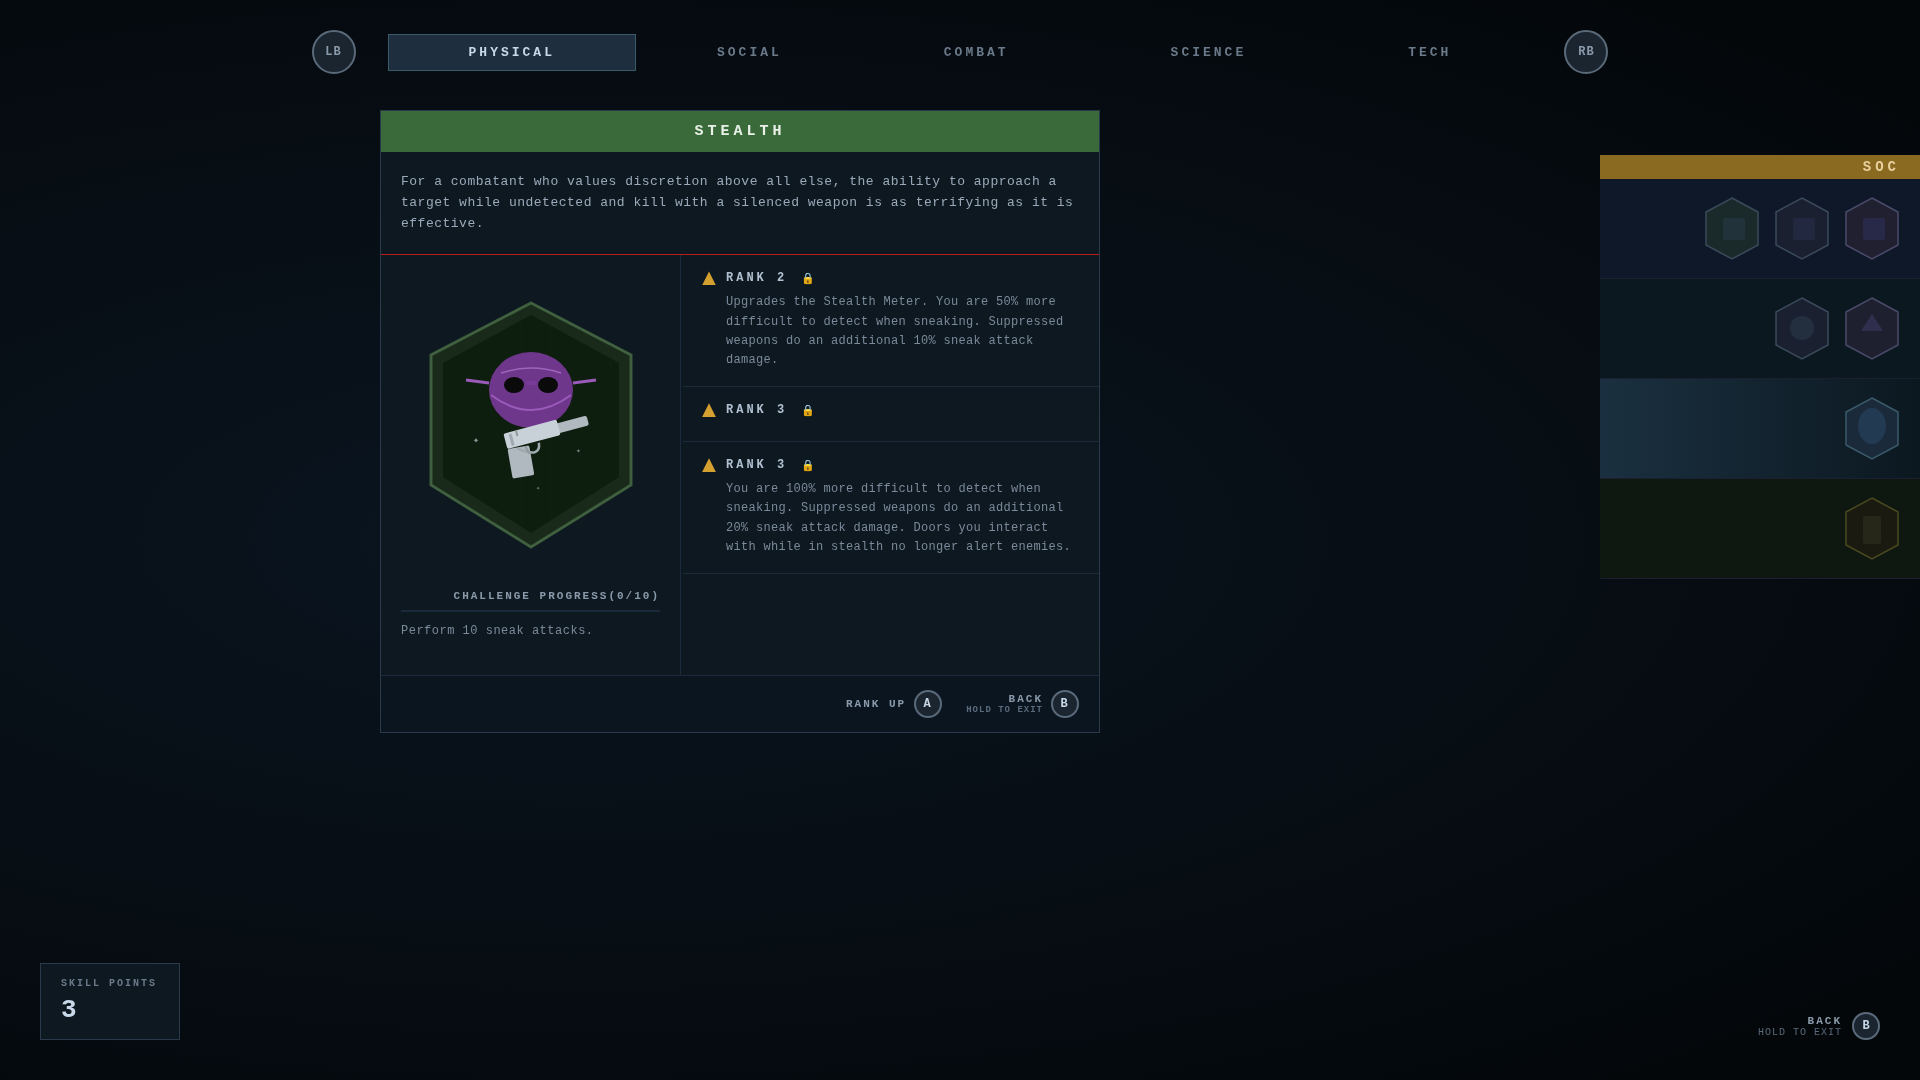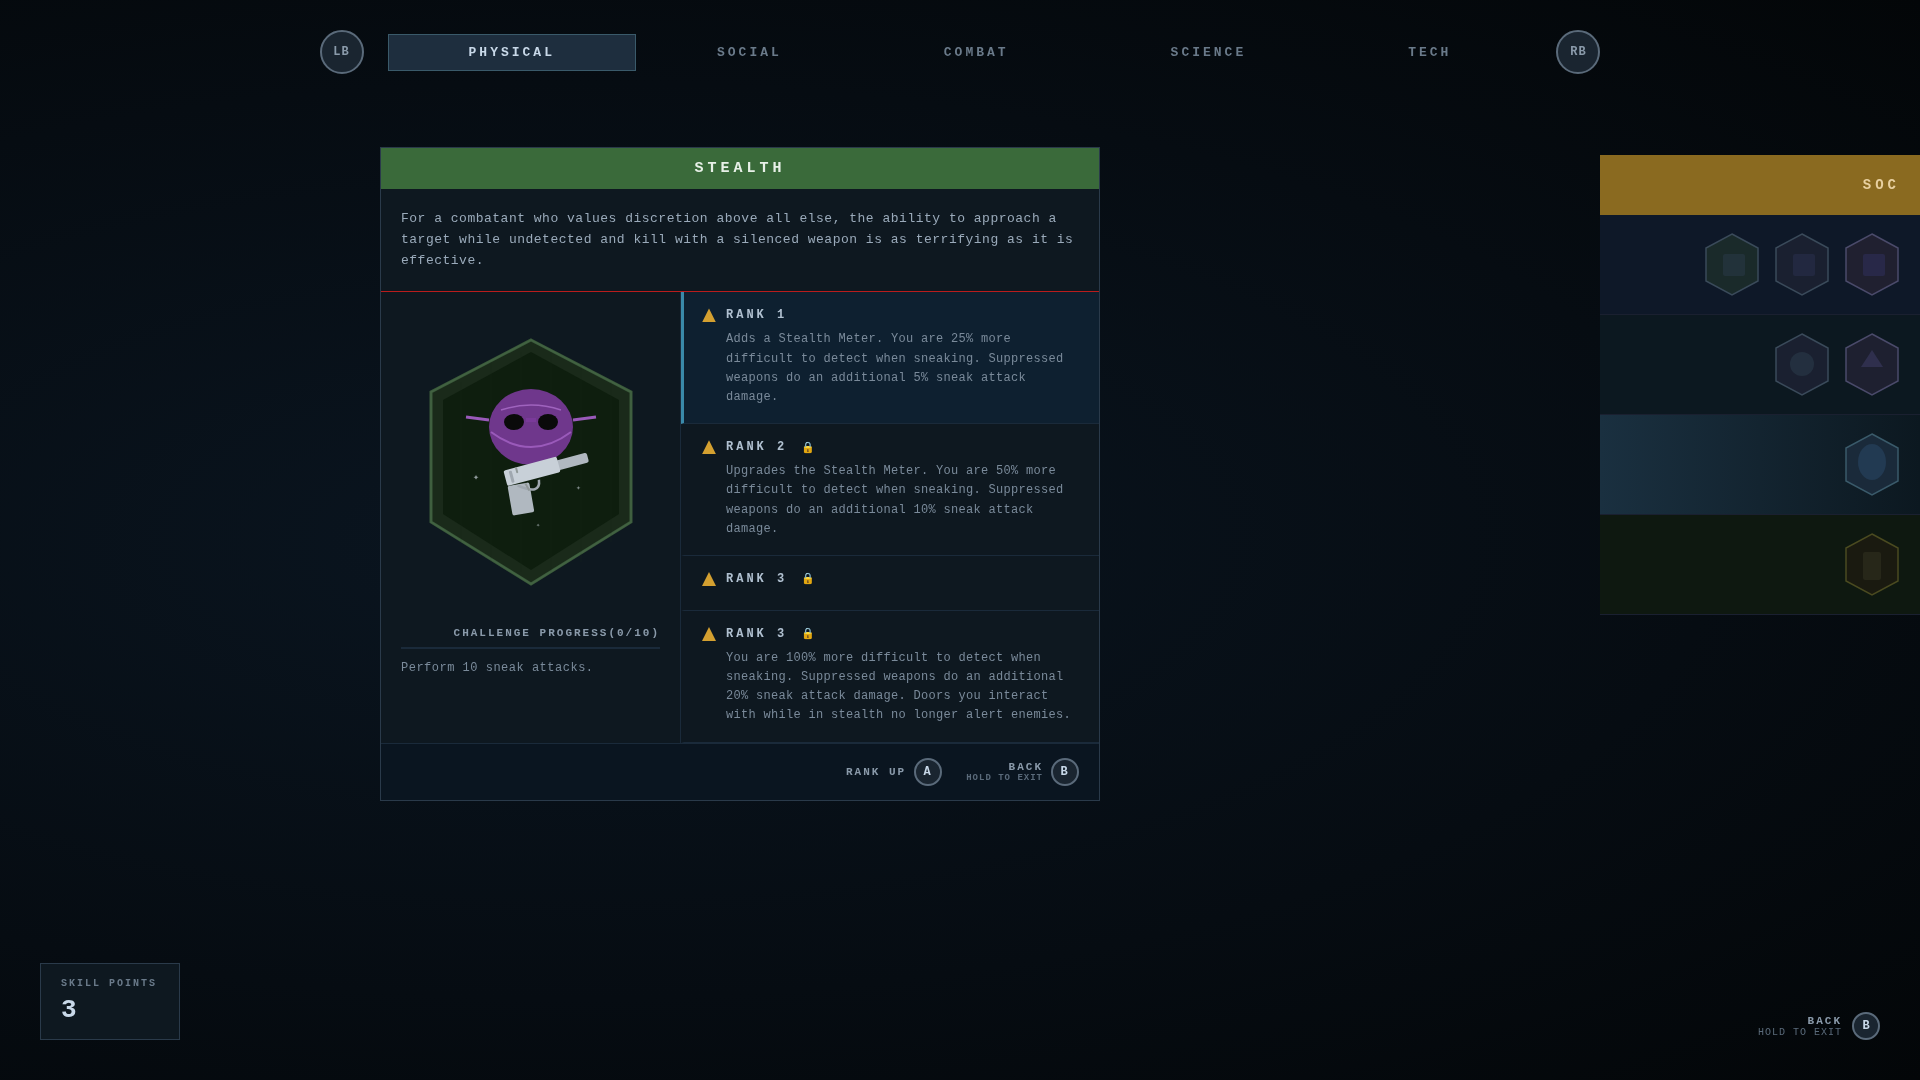--- a/index.html
+++ b/index.html
@@ -22,21 +22,21 @@
 
     
     .top-nav {
       position: absolute;
       top: 30px;
       left: 0;
       right: 0;
       display: flex;
       align-items: center;
       justify-content: center;
-      gap: 4px;
+      gap: 12px;
     }
 
     .nav-controller-btn {
       width: 44px;
       height: 44px;
       border-radius: 50%;
       border: 2px solid #5a6a7a;
       background: #1a2530;
       display: flex;
       align-items: center;
@@ -70,21 +70,20 @@
       border-color: #3a5a6a;
       color: #c8d8e8;
     }
 
     
     .main-content {
       position: absolute;
       top: 110px;
       left: 380px;
       width: 720px;
-      margin-top: 37px;
     }
 
     
     .skill-panel {
       background: #0e1820;
       border: 1px solid #2a3a4a;
     }
 
     .skill-header {
       background: #3a6a3a;
@@ -253,21 +252,21 @@
     .right-panel {
       position: absolute;
       top: 155px;
       right: 0;
       width: 320px;
       background: #0a1018;
     }
 
     .right-panel-header {
       background: #8a6a20;
-      padding: 22px 20px;
+      padding: 4px 20px;
       font-size: 14px;
       letter-spacing: 4px;
       font-weight: bold;
       color: #e8d0a0;
       text-align: right;
     }
 
     .right-skill-item {
       height: 100px;
       display: flex;
@@ -423,27 +422,20 @@
             <span>CHALLENGE PROGRESS</span>
             <span>(0/10)</span>
           </div>
           <div class="challenge-progress-bar"></div>
           <div class="challenge-text">Perform 10 sneak attacks.</div>
         </div>
       </div>
 
       <div class="rank-list">
 
-        <div class="rank-item active">
-          <div class="rank-title-row">
-            <div class="rank-icon"></div>
-            <span class="rank-label">RANK  1</span>
-          </div>
-          <div class="rank-desc">Adds a Stealth Meter. You are 25% more difficult to detect when sneaking. Suppressed weapons do an additional 5% sneak attack damage.</div>
-        </div>
 
         <div class="rank-item">
           <div class="rank-title-row">
             <div class="rank-icon"></div>
             <span class="rank-label">RANK  2</span>
             <span class="rank-lock">🔒</span>
           </div>
           <div class="rank-desc">Upgrades the Stealth Meter. You are 50% more difficult to detect when sneaking. Suppressed weapons do an additional 10% sneak attack damage.</div>
         </div>
 

